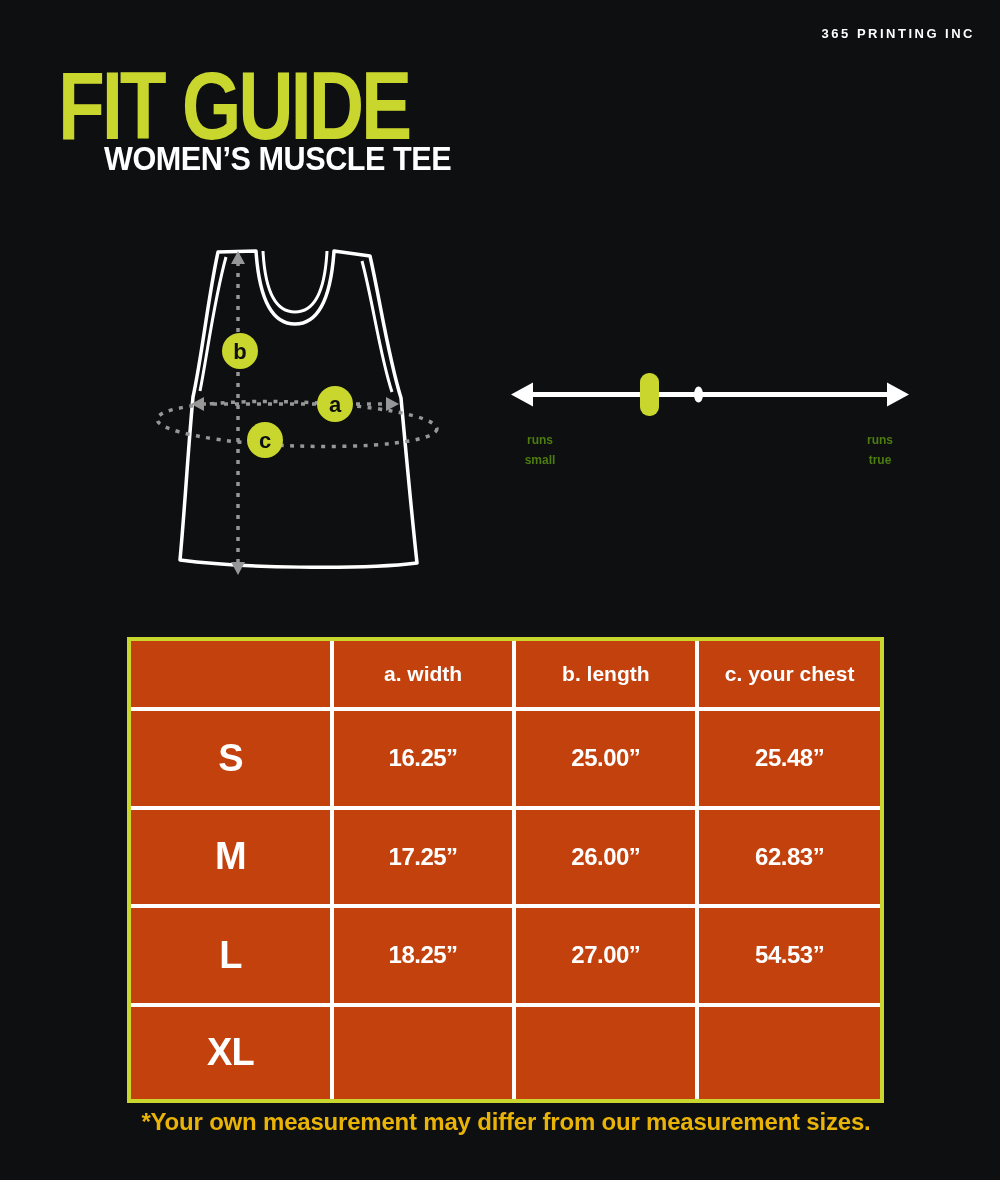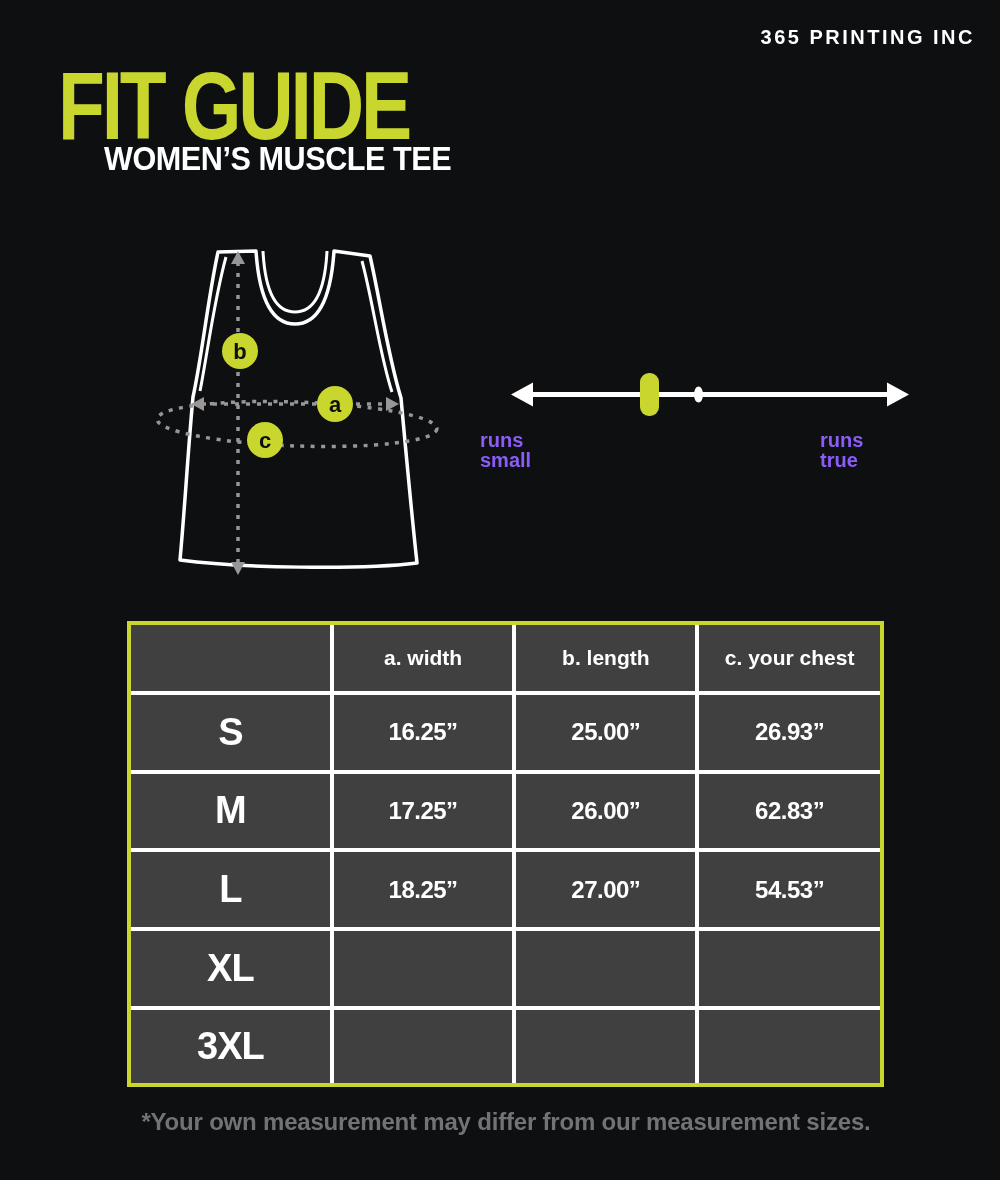--- a/index.html
+++ b/index.html
@@ -8,21 +8,21 @@
     background: #0d0f10;
     font-family: "Liberation Sans", sans-serif;
     position: relative;
     overflow: hidden;
     color: #ffffff;
   }
   .page { position: absolute; inset: 0; }
 
   .brand {
     position: absolute; top: 26px; right: 25px;
-    font-size: 20px; font-weight: bold; letter-spacing: 2.5px;
+    font-size: 13px; font-weight: bold; letter-spacing: 2.5px;
     color: #ffffff; white-space: nowrap;
   }
 
   .title {
     position: absolute; top: 58px; left: 58px; margin: 0;
     font-size: 96px; font-weight: bold; letter-spacing: -4px;
     line-height: 1; color: #c9d62e;
     transform: scaleX(0.80); transform-origin: left top;
     white-space: nowrap;
   }
@@ -32,34 +32,34 @@
     line-height: 1; color: #ffffff;
     transform: scaleX(0.90); transform-origin: left top;
     white-space: nowrap;
   }
 
   .tee-svg { position: absolute; left: 130px; top: 238px; }
   .scale-svg { position: absolute; left: 505px; top: 365px; }
 
   .scale-label {
     position: absolute; top: 430px; width: 120px;
-    text-align: left; font-size: 20px; font-weight: bold;
-    line-height: 20px; color: #8b5cf6;
+    text-align: center; font-size: 12px; font-weight: bold;
+    line-height: 20px; color: #4d7c0f;
   }
   .scale-label span { display: block; }
   .lbl-small { left: 480px; }
   .lbl-true  { left: 648px; }
   .lbl-large { left: 820px; }
 
   .tbl-wrap {
-    position: absolute; left: 127px; top: 621px;
+    position: absolute; left: 127px; top: 637px;
     width: 757px; height: 466px;
     border: 4px solid #c9d62e;
     box-sizing: border-box;
-    background: #404040;
+    background: #c2410c;
   }
   table.size-table {
     width: 100%; height: 100%;
     border-collapse: collapse;
     table-layout: fixed;
   }
   .size-table th, .size-table td {
     border: 4px solid #ffffff;
     text-align: center; vertical-align: middle;
     color: #ffffff; font-weight: bold;
@@ -72,21 +72,21 @@
   .size-table col.c0 { width: 26.8%; }
   .size-table col.c1 { width: 24.4%; }
   .size-table col.c2 { width: 24.4%; }
   .size-table col.c3 { width: 24.4%; }
   .size-table td { font-size: 24px; letter-spacing: -0.5px; }
   .size-table td.size-cell { font-size: 38px; letter-spacing: -1px; }
 
   .footnote {
     position: absolute; top: 1108px; left: 12px; width: 988px;
     text-align: center; font-size: 24px; font-weight: bold;
-    letter-spacing: -0.2px; color: #737373;
+    letter-spacing: -0.2px; color: #eab308;
   }
 
   .marker-letter {
     font-family: "Liberation Sans", sans-serif;
     font-weight: bold; font-size: 22px;
     fill: #0d0f10; text-anchor: middle;
   }
 </style>
 </head>
 <body>
@@ -169,45 +169,39 @@
           <th>a. width</th>
           <th>b. length</th>
           <th>c. your chest</th>
         </tr>
       </thead>
       <tbody>
         <tr>
           <td class="size-cell">S</td>
           <td>16.25”</td>
           <td>25.00”</td>
-          <td>26.93”</td>
+          <td>25.48”</td>
         </tr>
         <tr>
           <td class="size-cell">M</td>
           <td>17.25”</td>
           <td>26.00”</td>
           <td>62.83”</td>
         </tr>
         <tr>
           <td class="size-cell">L</td>
           <td>18.25”</td>
           <td>27.00”</td>
           <td>54.53”</td>
         </tr>
         <tr>
           <td class="size-cell">XL</td>
           <td></td>
           <td></td>
           <td></td>
         </tr>
-        <tr>
-          <td class="size-cell">3XL</td>
-          <td></td>
-          <td></td>
-          <td></td>
-        </tr>
       </tbody>
     </table>
   </div>
 
   <div class="footnote">*Your own measurement may differ from our measurement sizes.</div>
 
 </div>
 
 </body></html>

